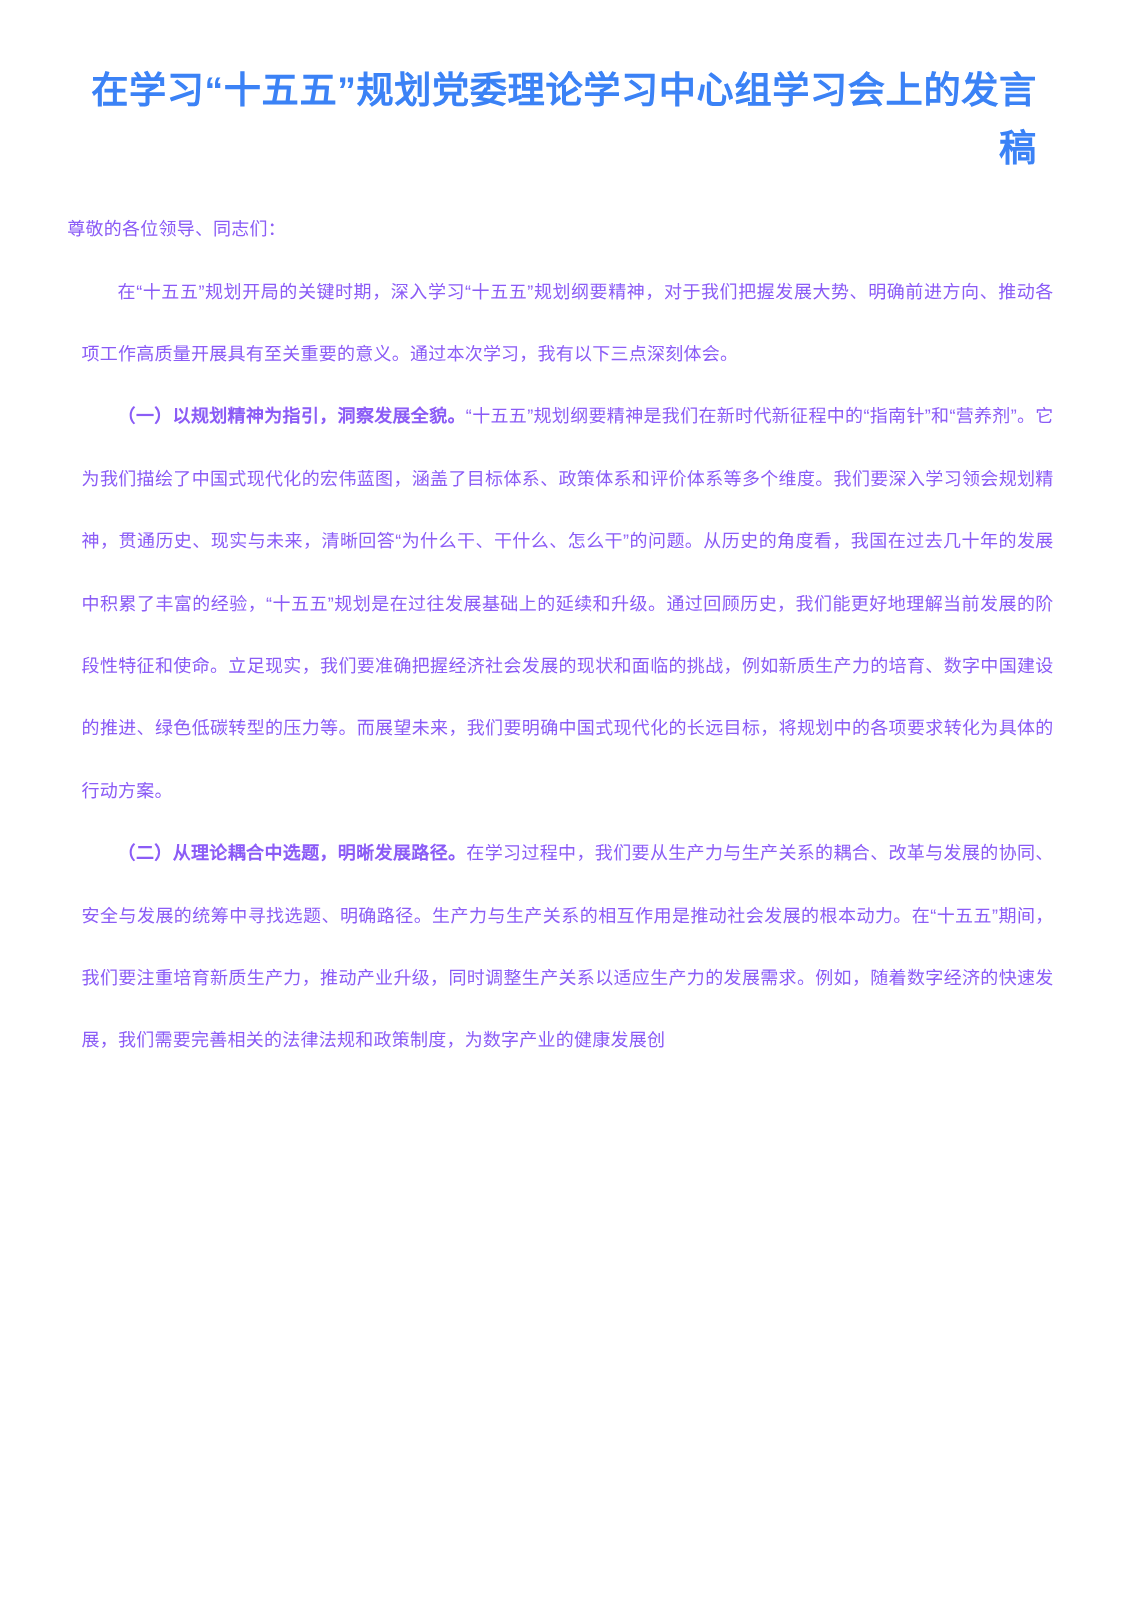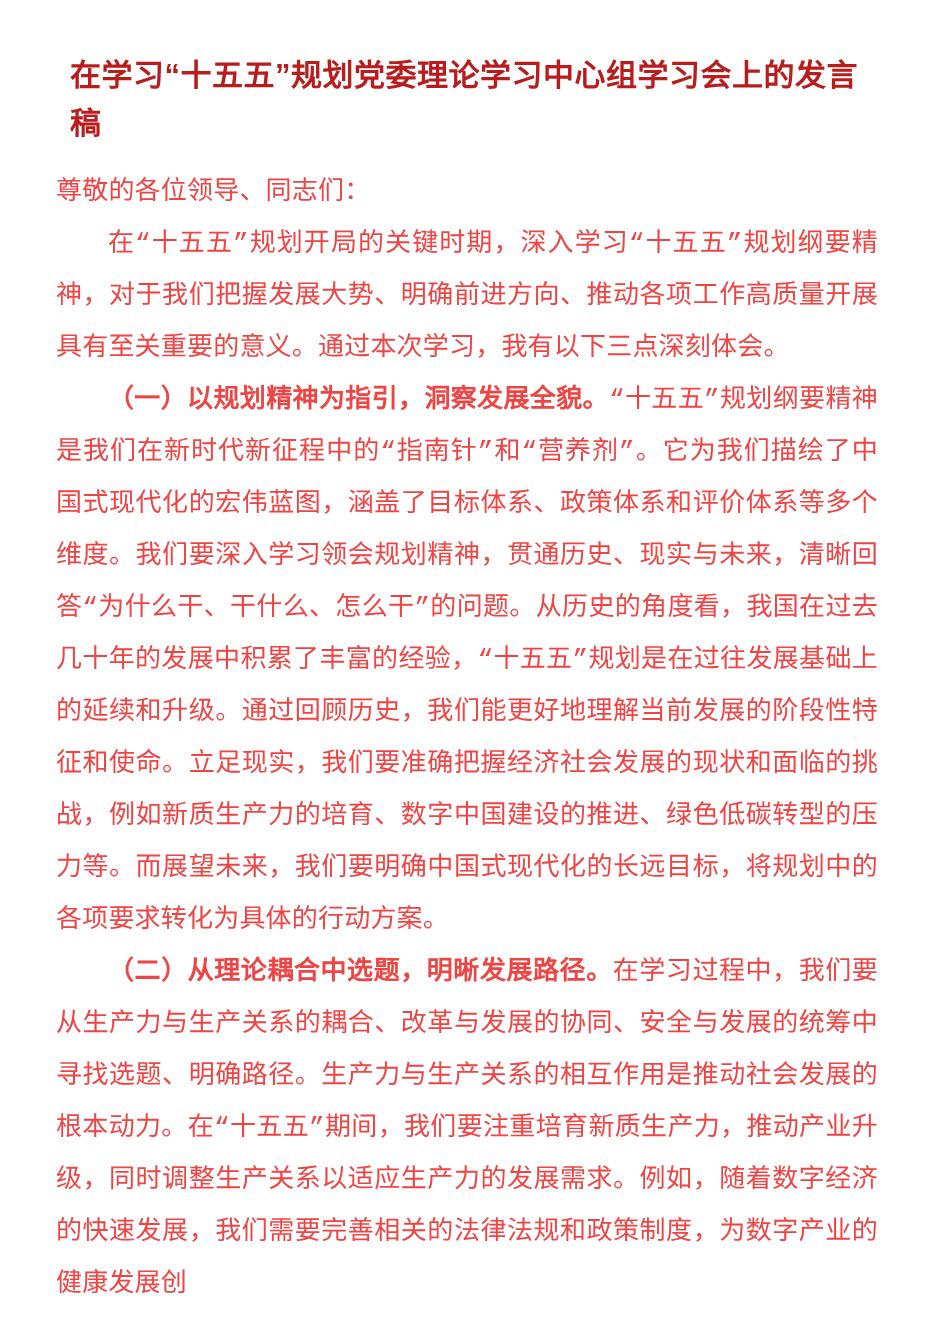--- a/index.html
+++ b/index.html
@@ -32,44 +32,44 @@
     width: 822px;
   }
 
   
   .doc-title {
     margin: 0;
     padding: 52px 14px 0 14px;
     font-size: 31px;
     font-weight: bold;
     line-height: 48px;
-    text-align: left;
+    text-align: right;
     letter-spacing: 0.5px;
-    color: #b91c1c;
+    color: #3b82f6;
   }
 
   
   .para {
     margin: 0;
-    font-size: 26px;
+    font-size: 15px;
     line-height: 52px;
     text-align: justify;
     text-justify: inter-ideograph;
-    color: #ef4444;
+    color: #8b5cf6;
     letter-spacing: 0.2px;
-    font-family: Liberation Mono, monospace;
   }
 
   .para-salutation {
     margin-top: 18px;
     text-indent: 0;
   }
 
   .para-indent {
     text-indent: 2em;
+    margin-left: 12px;
   }
 
   .bold-lead {
     font-weight: bold;
   }
 </style>
 </head>
 <body>
 
 <div class="page">

